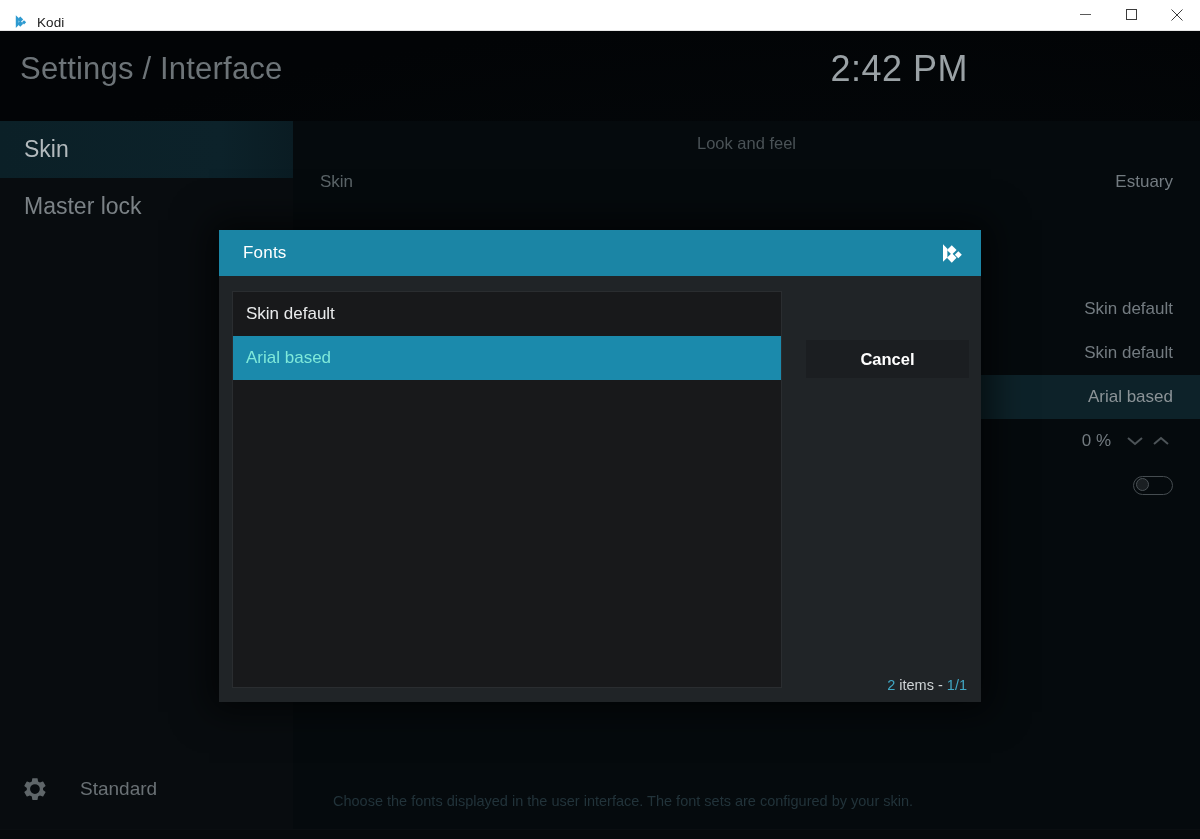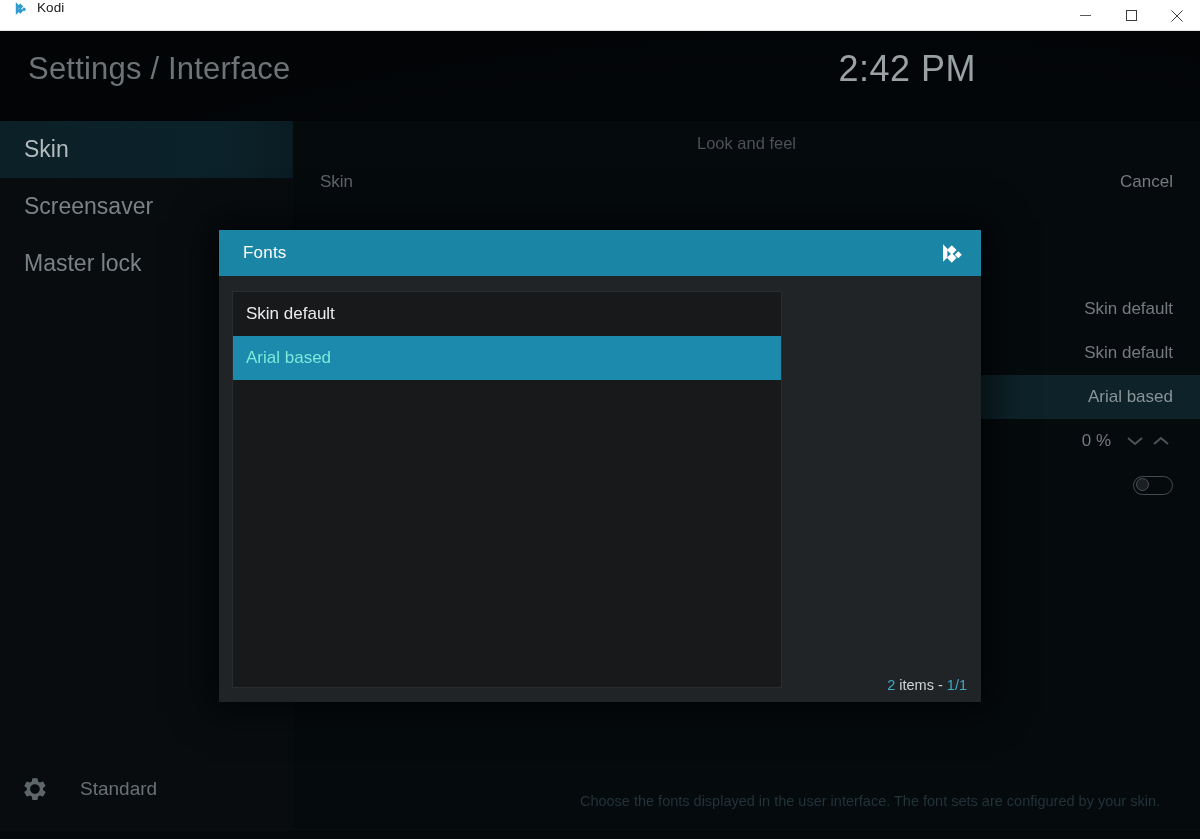--- a/index.html
+++ b/index.html
@@ -5,21 +5,21 @@
   * { box-sizing: border-box; margin: 0; padding: 0; }
   html, body {
     width: 1200px; height: 839px;
     background: #000; overflow: hidden;
     font-family: "Liberation Sans", sans-serif;
   }
 
   
   .titlebar {
     position: absolute; left: 0; top: 0; width: 1200px; height: 31px;
-    background: #ffffff; display: flex; align-items: flex-start;
+    background: #ffffff; display: flex; align-items: flex-end;
     border-bottom: 1px solid #e6e6e6;
   }
   .tb-logo { width: 17px; height: 17px; margin-left: 11px; position: relative; flex: none; }
   .tb-logo svg { display: block; }
   .tb-title { margin-left: 9px; font-size: 13.5px; color: #1a1a1a; letter-spacing: .1px; }
   .tb-spacer { flex: 1; }
   .tb-btn {
     width: 46px; height: 31px; display: flex; align-items: center; justify-content: center;
     color: #3c3c3c;
   }
@@ -32,21 +32,21 @@
     overflow: hidden;
   }
   .app-bg-grad {
     position:absolute; inset:0;
     background:
       radial-gradient(1200px 500px at 70% 60%, #071116 0%, #04080b 55%, #020406 100%);
   }
 
   
   .kheader {
-    position: absolute; left: 8px; top: 0; width: 990px; height: 90px;
+    position: absolute; left: 0; top: 0; width: 990px; height: 90px;
   }
   .kheader-title {
     position: absolute; left: 20px; top: 20px;
     font-size: 31px; color: #6d7478; font-weight: 400; letter-spacing: .2px;
   }
   .kheader-clock {
     position: absolute; right: 22px; top: 17px;
     font-size: 36px; color: #9aa1a5; font-weight: 300; letter-spacing: .5px;
   }
 
@@ -98,21 +98,21 @@
     width: 40px; height: 19px; border-radius: 10px;
     border: 1.5px solid #454c50; position: relative; background: transparent;
   }
   .toggle .knob {
     position: absolute; left: 2px; top: 1.5px;
     width: 13px; height: 13px; border-radius: 50%;
     background: #1a1f22; border: 1.5px solid #4b5256;
   }
   .desc {
     position: absolute; left: 0; bottom: 30px; width: 907px;
-    text-align: right; font-size: 14.5px; color: #22333a;
+    text-align: left; font-size: 14.5px; color: #22333a;
     padding: 0 40px;
   }
 
   
   .bottombar {
     position: absolute; left: 0; bottom: 0; width: 1200px; height: 10px;
     background: #06090b;
     border-top: 1px solid #0a0e11;
   }
 
@@ -194,42 +194,39 @@
   <div class="kheader">
     <div class="kheader-title">Settings / Interface</div>
     <div class="kheader-clock">2:42 PM</div>
   </div>
 
   <div class="catcol">
     <div class="cat-item sel">
       <span class="cat-label">Skin</span>
     </div>
     <div class="cat-item">
-      <span class="cat-label">Screensaver</span>
-    </div>
-    <div class="cat-item">
       <span class="cat-label">Master lock</span>
     </div>
   </div>
 
   <div class="level-btn">
     <span class="gear">
       <svg width="26" height="26" viewBox="0 0 24 24" fill="#5f6669">
         <path d="M19.4 13c.04-.33.06-.66.06-1s-.02-.67-.06-1l2.11-1.65a.5.5 0 0 0 .12-.64l-2-3.46a.5.5 0 0 0-.6-.22l-2.49 1a7.3 7.3 0 0 0-1.73-1l-.38-2.65A.5.5 0 0 0 13.94 2h-4a.5.5 0 0 0-.49.42l-.38 2.65c-.62.25-1.2.59-1.73 1l-2.49-1a.5.5 0 0 0-.6.22l-2 3.46a.5.5 0 0 0 .12.64L4.48 11c-.04.33-.06.66-.06 1s.02.67.06 1l-2.11 1.65a.5.5 0 0 0-.12.64l2 3.46c.12.21.37.3.6.22l2.49-1c.53.41 1.11.75 1.73 1l.38 2.65c.04.24.25.42.49.42h4c.24 0 .45-.18.49-.42l.38-2.65c.62-.25 1.2-.59 1.73-1l2.49 1c.23.08.48-.1.6-.22l2-3.46a.5.5 0 0 0-.12-.64L19.4 13zm-7.46 3.5A4.5 4.5 0 1 1 16.44 12a4.5 4.5 0 0 1-4.5 4.5z"></path>
       </svg>
     </span>
     <span class="level-label">Standard</span>
   </div>
 
   <div class="settings">
     <div class="sec-head">Look and feel</div>
 
     <div class="srow" style="top:39px">
       <span class="lbl">Skin</span>
-      <span class="val">Cancel</span>
+      <span class="val">Estuary</span>
     </div>
 
     <div class="srow" style="top:83px">
       <span class="lbl"></span>
       <span class="val"></span>
     </div>
 
     <div class="srow" style="top:166px">
       <span class="lbl"></span>
       <span class="val">Skin default</span>
@@ -292,19 +289,22 @@
     <div class="dlg-body">
       <div class="list">
         <div class="litem">
           <span>Skin default</span>
         </div>
         <div class="litem sel">
           <span>Arial based</span>
         </div>
       </div>
 
+      <div class="btn-cancel">
+        <span>Cancel</span>
+      </div>
 
       <div class="items-count">
         <span class="tealnum">2</span><span> items - </span><span class="tealnum">1/1</span>
       </div>
     </div>
   </div>
 </div>
 
 </body></html>

